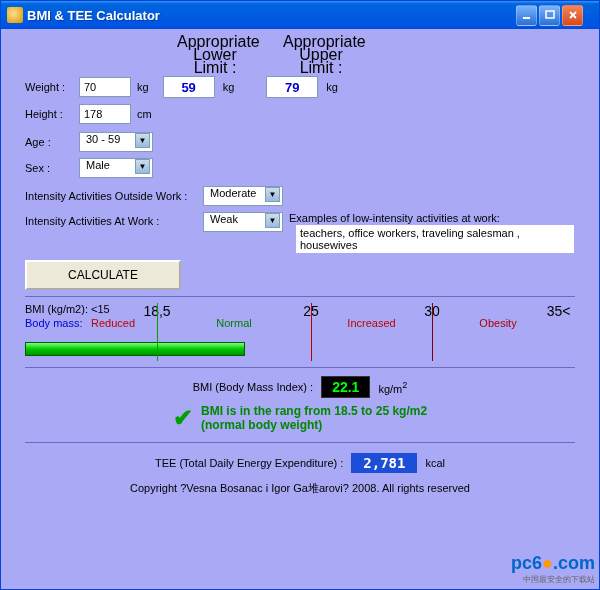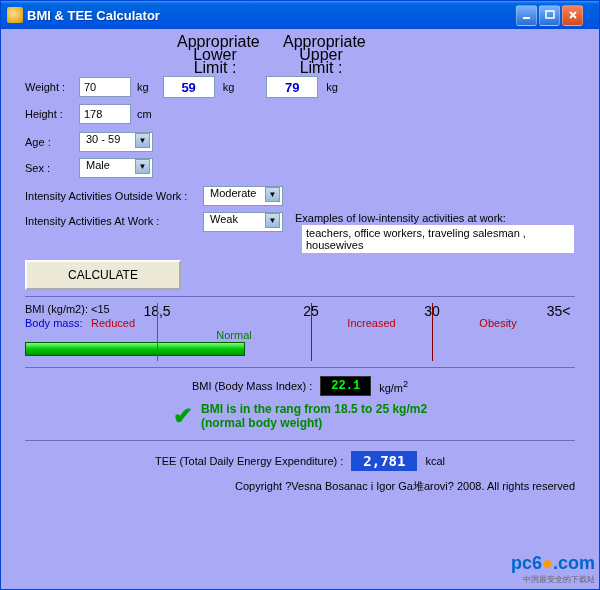--- a/index.html
+++ b/index.html
@@ -26,31 +26,31 @@
 .examples { flex: 1; background: #fff; border: 1px solid #a9a9f5; padding: 2px 4px; font-size: 11px; margin-left: 6px; }
 .calc-btn { width: 156px; height: 30px; background: #ece9d8; border: 2px outset #fff; font-size: 12px; display: flex; align-items: center; justify-content: center; cursor: pointer; margin-top: 4px; }
 .hr { height: 1px; background: #6a6ac5; margin: 6px 0; }
 .scale { position: relative; height: 34px; margin-top: 2px; }
 .scale .tickrow { position: relative; height: 14px; }
 .scale .tick { position: absolute; font-size: 14px; transform: translateX(-50%); }
 .scale .caprow { position: relative; height: 14px; font-size: 11px; }
 .scale .cap { position: absolute; transform: translateX(-50%); }
 .bm-lbl { color: #0000d0; }
 .c-red { color: #c00000; }
-.c-grn { color: #008000; margin-top: 12px; }
+.c-grn { color: #008000; }
 .c-obs { color: #b00000; }
 .bar { position: relative; height: 20px; margin-top: 2px; }
 .segment { position: absolute; top: 3px; height: 14px; background: linear-gradient(to bottom, #7cff7c, #00c800, #009000); border: 1px solid #006000; }
 .vline { position: absolute; top: -36px; bottom: -2px; width: 1px; }
 .result-row { display: flex; align-items: center; justify-content: center; gap: 8px; margin-top: 8px; }
-.bmi-val { background: #000; color: #0f0; font-weight: bold; font-size: 12px; padding: 2px 10px; border: 1px solid #333; font-family: Liberation Mono, monospace; }
+.bmi-val { background: #000; color: #0f0; font-weight: bold; font-size: 14px; padding: 2px 10px; border: 1px solid #333; font-family: Liberation Sans, sans-serif; }
 .msg { display: flex; align-items: center; justify-content: center; gap: 8px; margin-top: 6px; color: #008800; font-weight: bold; font-size: 12px; }
 .check { color: #00a000; font-size: 24px; }
 .tee-val { background: #1d4ed8; color: #fff; font-weight: bold; font-size: 14px; padding: 2px 12px; font-family: monospace; }
-.copyright { text-align: right; font-size: 11px; margin-top: 8px; }
+.copyright { text-align: center; font-size: 11px; margin-top: 8px; }
 .watermark { position: absolute; right: 4px; bottom: 4px; font-size: 18px; font-weight: bold; color: #0066cc; }
 .watermark .o { color: #ff9900; }
 .watermark .sub { font-size: 8px; color: #666; display: block; text-align: right; font-weight: normal; }
 </style>
 </head>
 <body>
 
 <div class="window">
   <div class="titlebar">
     <div class="icon"></div>
@@ -123,21 +123,21 @@
         <span class="dd">▼</span>
       </div>
     </div>
 
     <div class="row" style="align-items:flex-start">
       <span class="lbl" style="width:172px;padding-top:3px">Intensity Activities At Work :</span>
       <div class="sel" style="width:80px">
         <span class="cv">Weak</span>
         <span class="dd">▼</span>
       </div>
-      <div style="flex:1;margin-left:6px">
+      <div style="flex:1;">
         <div>Examples of low-intensity activities at work:</div>
         <div class="examples">teachers, office workers, traveling salesman , housewives</div>
       </div>
     </div>
 
     <div class="calc-btn">CALCULATE</div>
 
     <div class="hr"></div>
 
     <div class="scale">

